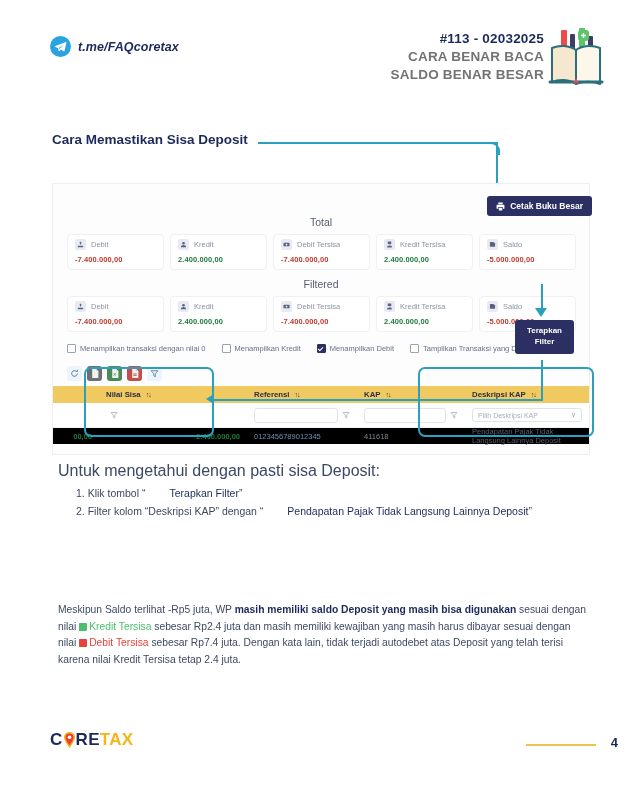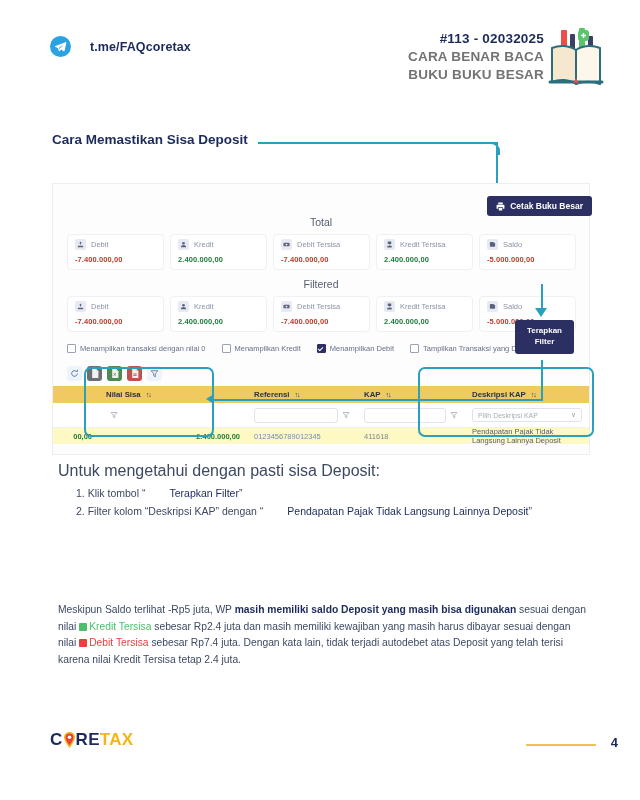--- a/index.html
+++ b/index.html
@@ -8,21 +8,21 @@
     background:#ffffff;
     font-family:"Liberation Sans", sans-serif;
     color:#2b3a67;
     overflow:hidden;
     position:relative;
   }
   .page{position:relative;width:640px;height:800px;}
 
   
   .header{position:absolute;left:0;top:24px;width:640px;height:90px;}
-  .tg-wrap{position:absolute;left:50px;top:12px;display:flex;align-items:center;gap:19px;}
+  .tg-wrap{position:absolute;left:50px;top:12px;display:flex;align-items:center;gap:7px;font-style:italic;}
   .tg-icon{width:21px;height:21px;border-radius:50%;background:#2aa3e0;display:flex;align-items:center;justify-content:center;}
   .tg-icon svg{display:block;}
   .tg-text{font-size:12.5px;font-weight:bold;color:#1b2a5b;letter-spacing:.1px;}
 
   .hdr-right{position:absolute;right:96px;top:6px;text-align:right;}
   .hdr-issue{font-size:13.5px;font-weight:bold;color:#1b2a5b;letter-spacing:.2px;line-height:1.35;}
   .hdr-t1,.hdr-t2{font-size:13.5px;font-weight:bold;color:#737373;letter-spacing:.2px;line-height:1.35;}
 
   .book-icon{position:absolute;right:36px;top:4px;width:56px;height:62px;}
 
@@ -88,21 +88,21 @@
   .filtrow{display:flex;height:24px;background:#fff;border-bottom:1px solid #f0f1f4;align-items:center;}
   .fcell{box-sizing:border-box;display:flex;align-items:center;padding:0 7px;height:100%;}
   .fbox{flex:1;height:13px;border:1px solid #dfe3ea;border-radius:3px;background:#fff;}
   .fic{margin-left:4px;}
   .fic svg{display:block;}
   .select{flex:1;height:14px;border:1px solid #dfe3ea;border-radius:3px;background:#fff;display:flex;align-items:center;
      justify-content:space-between;padding:0 5px;box-sizing:border-box;}
   .select-txt{font-size:7px;color:#a7adba;}
   .chev{font-size:7px;color:#97a0b0;}
 
-  .datarow{display:flex;height:16px;align-items:center;background:#fef9c3;justify-content:center;}
+  .datarow{display:flex;height:16px;align-items:center;background:#000000;justify-content:center;}
   .dcell{box-sizing:border-box;display:flex;align-items:center;padding:0 7px;height:100%;font-size:7.5px;}
   .d-num{justify-content:flex-end;font-weight:bold;color:#1e7a3c;}
   .d-ref{color:#6f8fb5;}
   .d-kap{color:#7d8698;}
   .d-desc{color:#555e70;}
 
   
   .hl{position:absolute;border:2px solid #2a9fbe;border-radius:7px;pointer-events:none;}
   .hl-nilai{left:84px;top:367px;width:126px;height:66px;}
   .hl-desk{left:418px;top:367px;width:172px;height:66px;}
@@ -155,21 +155,21 @@
         <svg width="13" height="13" viewBox="0 0 24 24">
             <path fill="#fff" d="M21 4L2.5 11.2c-.9.35-.88 1.63.03 1.95l4.6 1.6 1.75 5.3c.24.72 1.18.9 1.67.32l2.5-2.95 4.7 3.45c.6.44 1.45.11 1.6-.62L22.9 5.1c.17-.8-.62-1.44-1.37-1.1zM9.3 14.2l8.6-5.3-6.9 6.4-.3 3.1-1.4-4.2z"></path>
           </svg>
       </span>
       <span class="tg-text">t.me/FAQcoretax</span>
     </div>
 
     <div class="hdr-right">
       <div class="hdr-issue">#113 - 02032025</div>
       <div class="hdr-t1">CARA BENAR BACA</div>
-      <div class="hdr-t2">BUKU BUKU BESAR</div>
+      <div class="hdr-t2">SALDO BENAR BESAR</div>
     </div>
 
     <div class="book-icon">
       <svg width="56" height="62" viewBox="0 0 56 62">
         <rect x="13" y="2" width="6" height="20" rx="1" fill="#ef4b4b"></rect>
         <rect x="22" y="6" width="5" height="16" rx="1" fill="#3a3f63"></rect>
         <rect x="31" y="0" width="6" height="22" rx="1" fill="#5cc46a"></rect>
         <rect x="40" y="8" width="5" height="14" rx="1" fill="#3a3f63"></rect>
         <rect x="30" y="2" width="11" height="11" rx="3" fill="#5cc46a"></rect>
         <path d="M35.5 5v5M33 7.5h5" stroke="#fff" stroke-width="1.4"></path>

